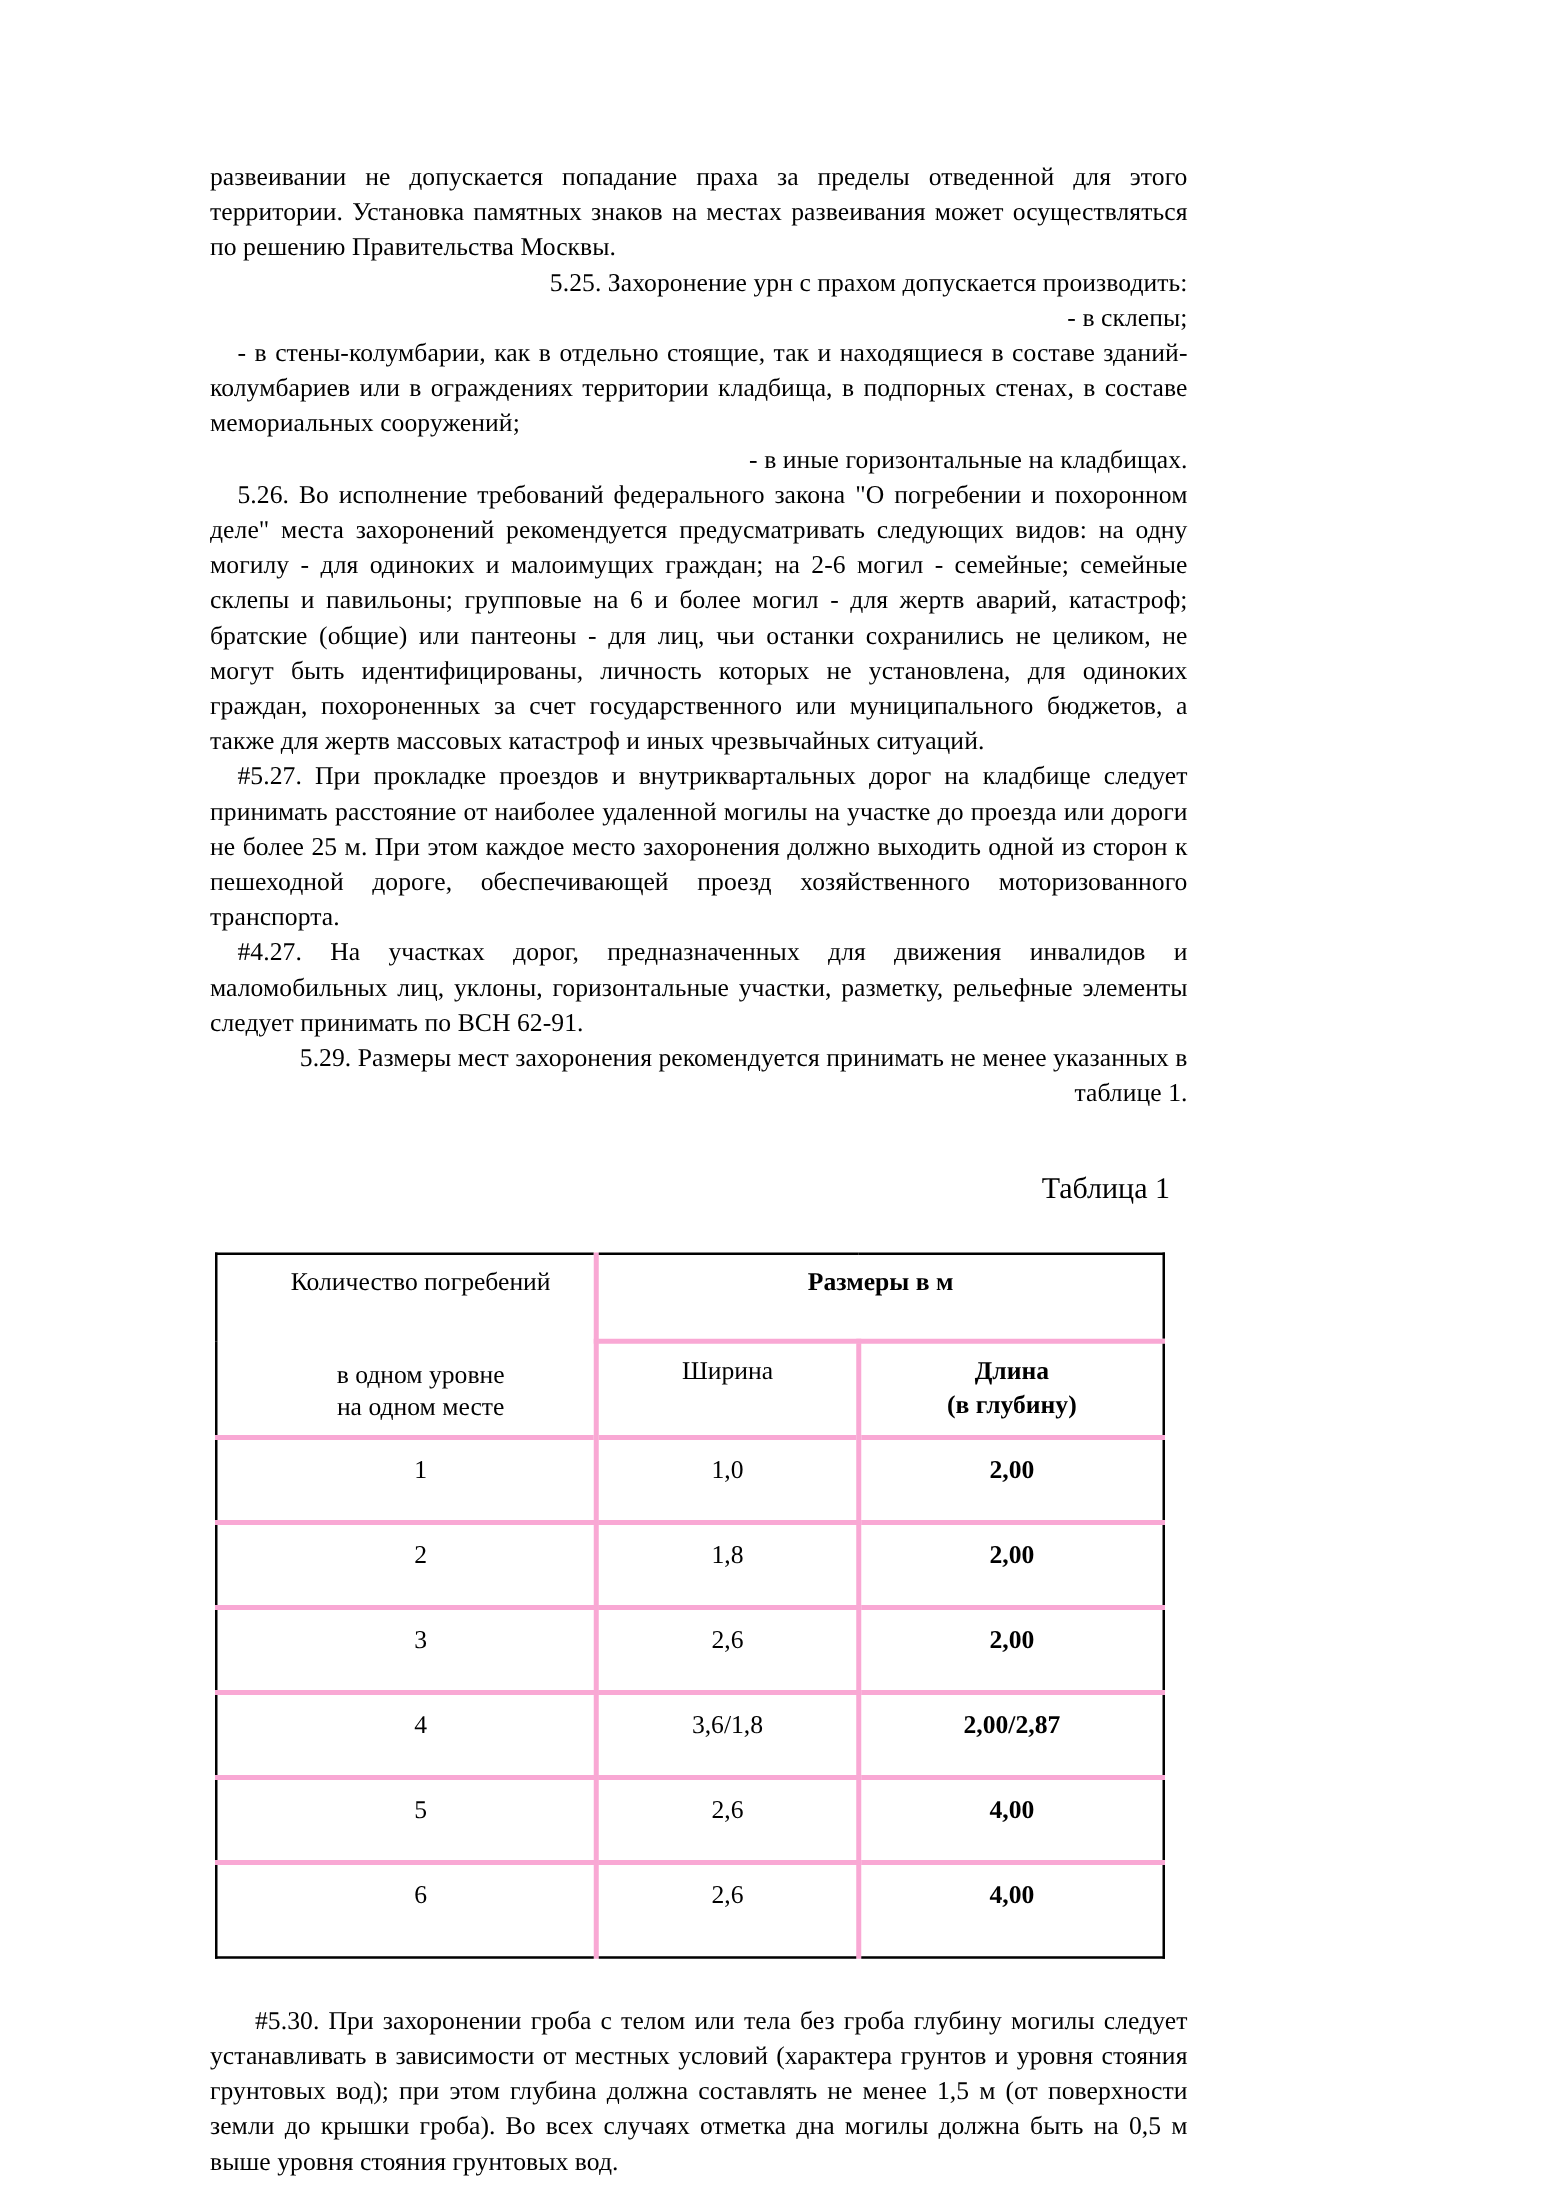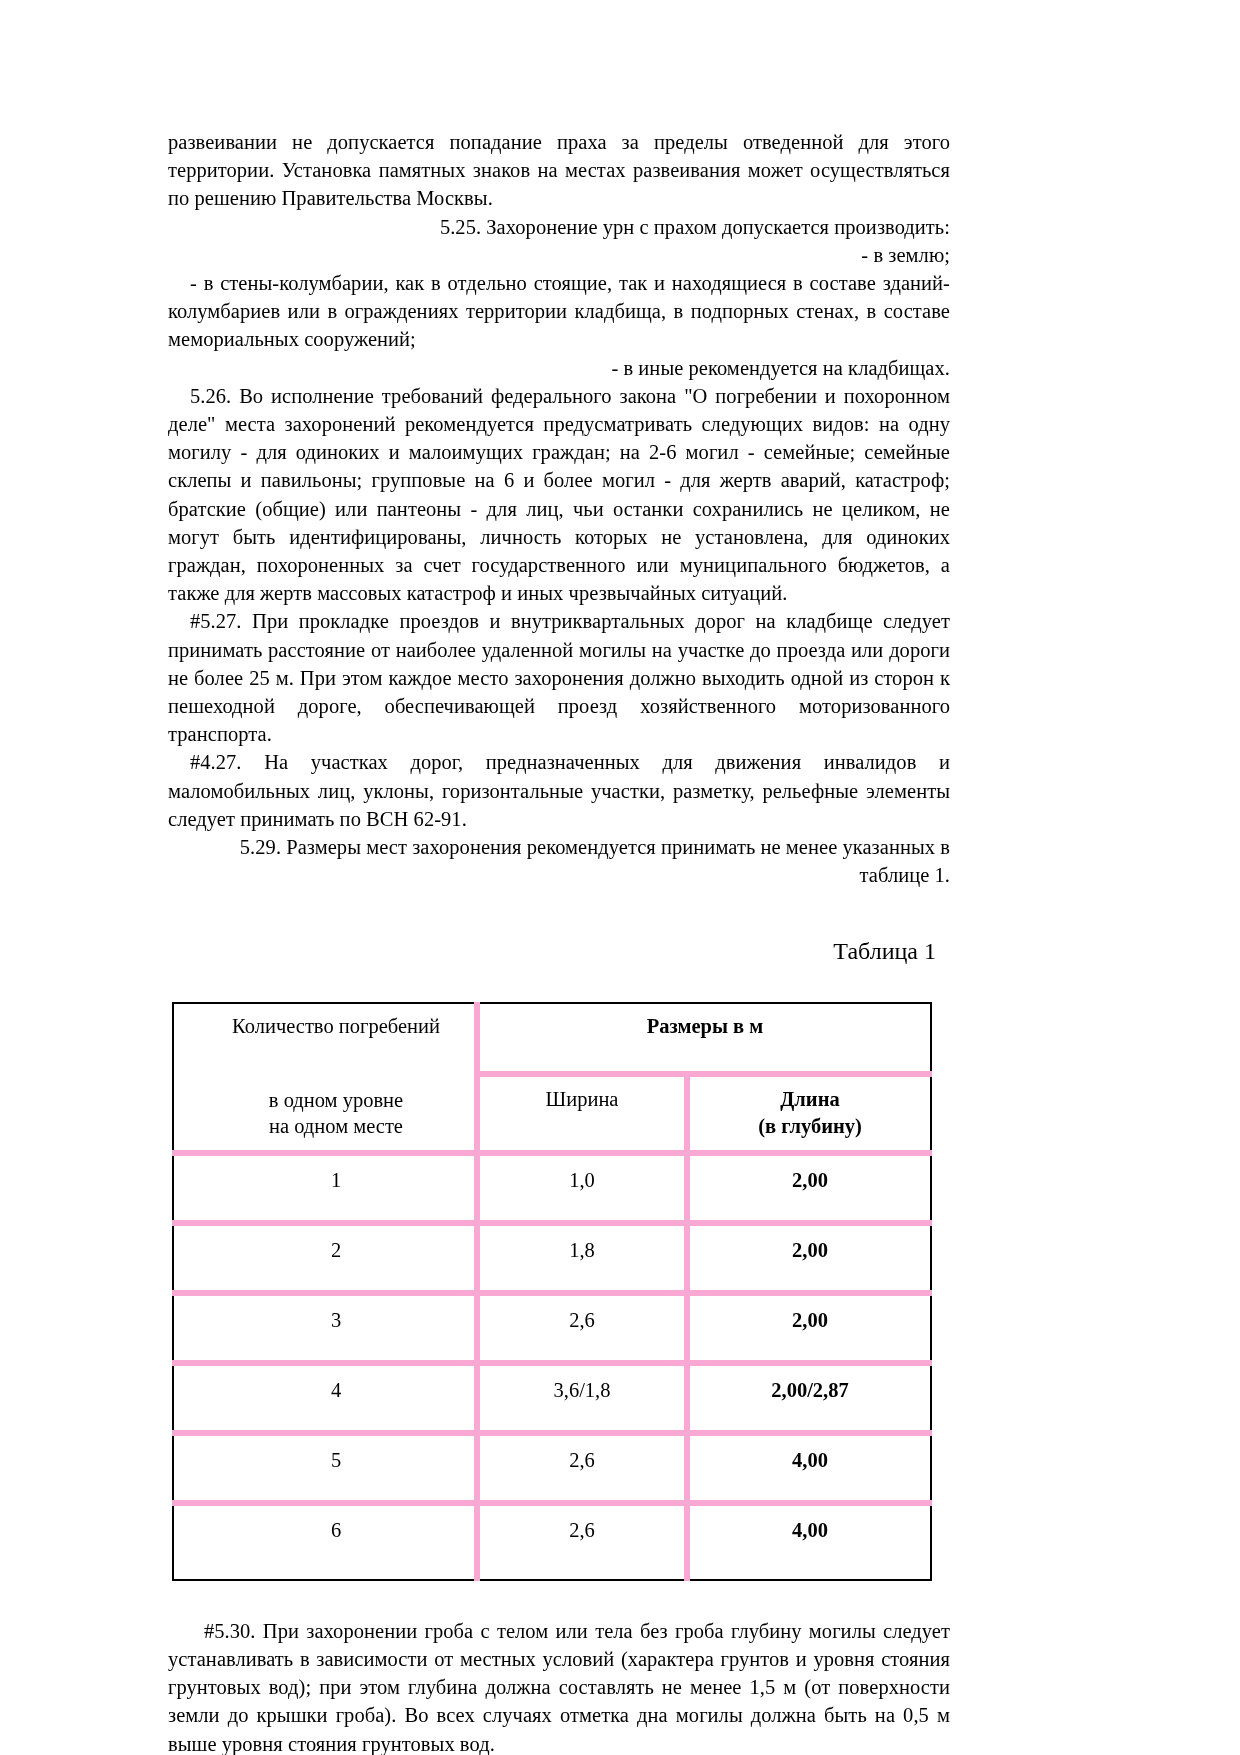--- a/index.html
+++ b/index.html
@@ -62,21 +62,21 @@
     width: 758px;
     margin-left: 4px;
     table-layout: fixed;
   }
   table.dims col.c1 { width: 304px; }
   table.dims col.c2 { width: 210px; }
   table.dims col.c3 { width: 244px; }
 
   table.dims td,
   table.dims th {
-    border: 6px solid #f9a8d4;
+    border: 4px solid #f9a8d4;
     font-weight: normal;
     font-size: 20.5px;
     line-height: 27px;
     text-align: center;
     vertical-align: top;
     padding: 0;
   }
   table.dims .hd-top {
     height: 58px;
     padding-top: 9px;
@@ -116,23 +116,23 @@
   .twoline { display: block; }
 </style>
 </head>
 <body>
 
 <div class="page">
   <div class="content">
 
     <p class="para">развеивании не допускается попадание праха за пределы отведенной для этого территории. Установка памятных знаков на местах развеивания может осуществляться по решению Правительства Москвы.</p>
     <p class="para indent nojust">5.25. Захоронение урн с прахом допускается производить:</p>
-    <p class="para indent nojust">- в землю;</p>
+    <p class="para indent nojust">- в склепы;</p>
     <p class="para indent">- в стены-колумбарии, как в отдельно стоящие, так и находящиеся в составе зданий-колумбариев или в ограждениях территории кладбища, в подпорных стенах, в составе мемориальных сооружений;</p>
-    <p class="para indent nojust">- в иные рекомендуется на кладбищах.</p>
+    <p class="para indent nojust">- в иные горизонтальные на кладбищах.</p>
     <p class="para indent">5.26. Во исполнение требований федерального закона "О погребении и похоронном деле" места захоронений рекомендуется предусматривать следующих видов: на одну могилу - для одиноких и малоимущих граждан; на 2-6 могил - семейные; семейные склепы и павильоны; групповые на 6 и более могил - для жертв аварий, катастроф; братские (общие) или пантеоны - для лиц, чьи останки сохранились не целиком, не могут быть идентифицированы, личность которых не установлена, для одиноких граждан, похороненных за счет государственного или муниципального бюджетов, а также для жертв массовых катастроф и иных чрезвычайных ситуаций.</p>
     <p class="para indent">#5.27. При прокладке проездов и внутриквартальных дорог на кладбище следует принимать расстояние от наиболее удаленной могилы на участке до проезда или дороги не более 25 м. При этом каждое место захоронения должно выходить одной из сторон к пешеходной дороге, обеспечивающей проезд хозяйственного моторизованного транспорта.</p>
     <p class="para indent">#4.27. На участках дорог, предназначенных для движения инвалидов и маломобильных лиц, уклоны, горизонтальные участки, разметку, рельефные элементы следует принимать по ВСН 62-91.</p>
     <p class="para indent nojust">5.29. Размеры мест захоронения рекомендуется принимать не менее указанных в таблице 1.</p>
 
     <div class="spacer-before-caption"></div>
     <p class="table-caption">Таблица 1</p>
     <div class="spacer-after-caption"></div>
 
     <table class="dims">

